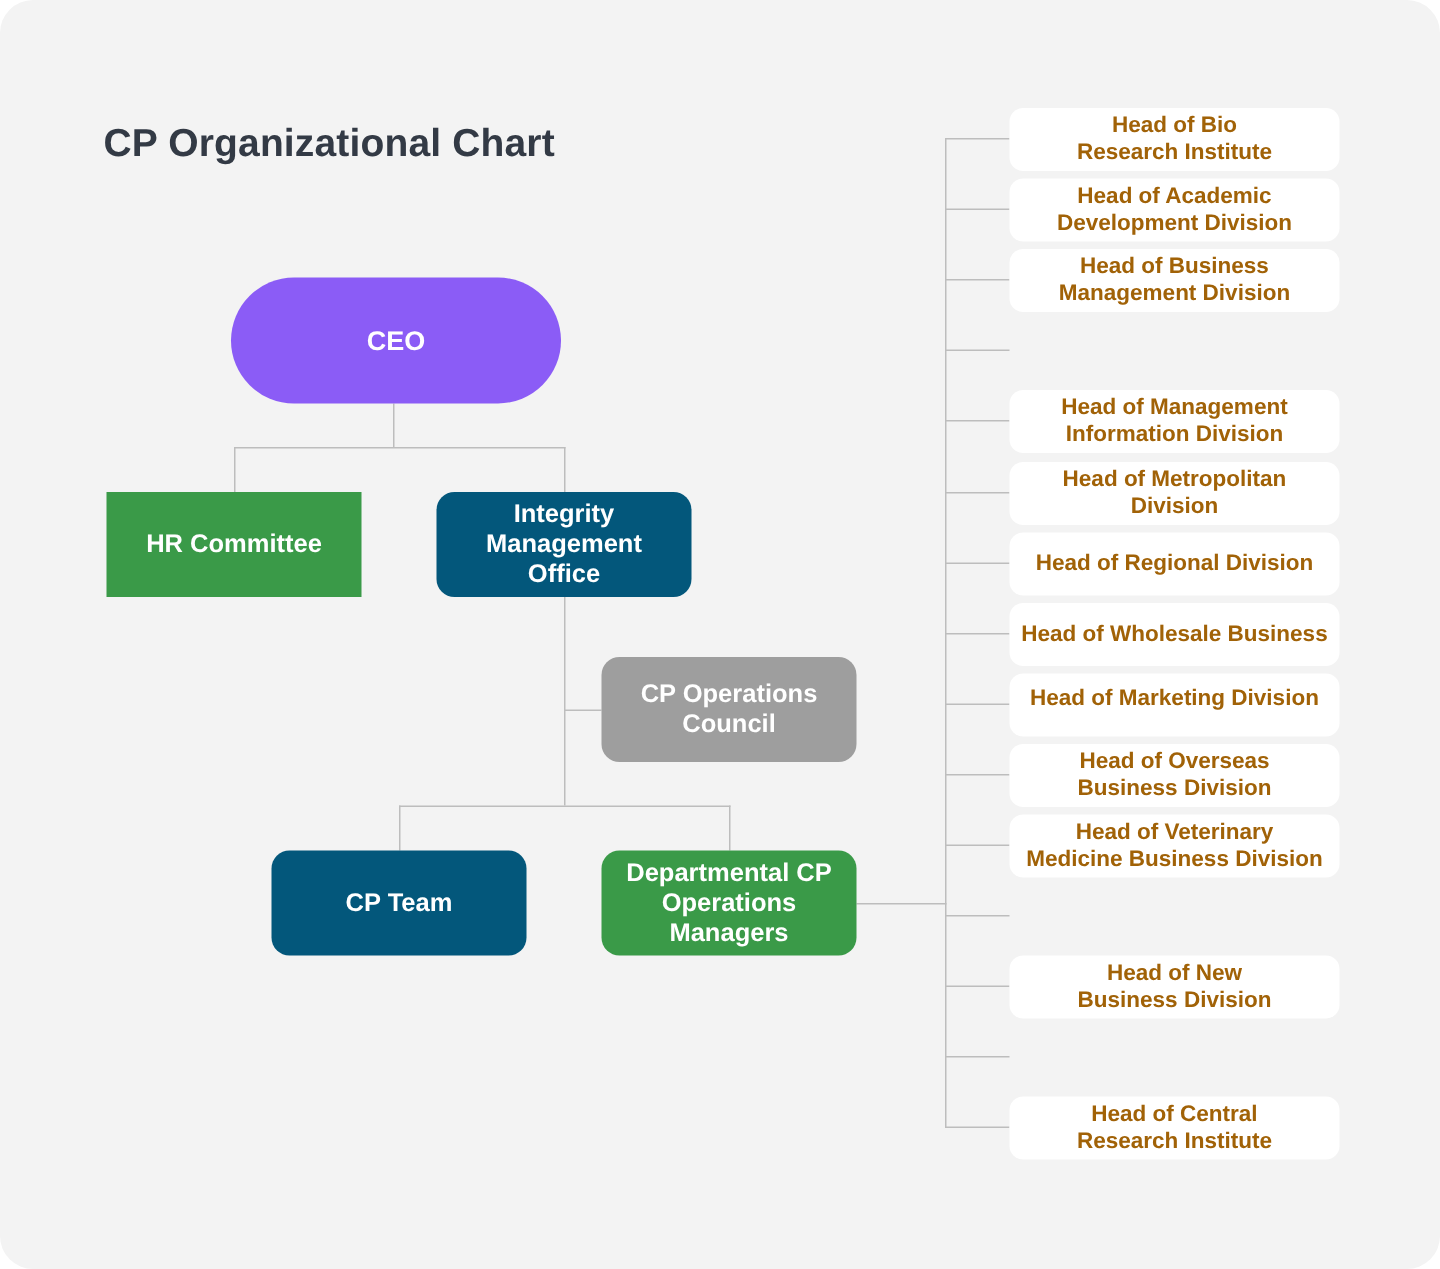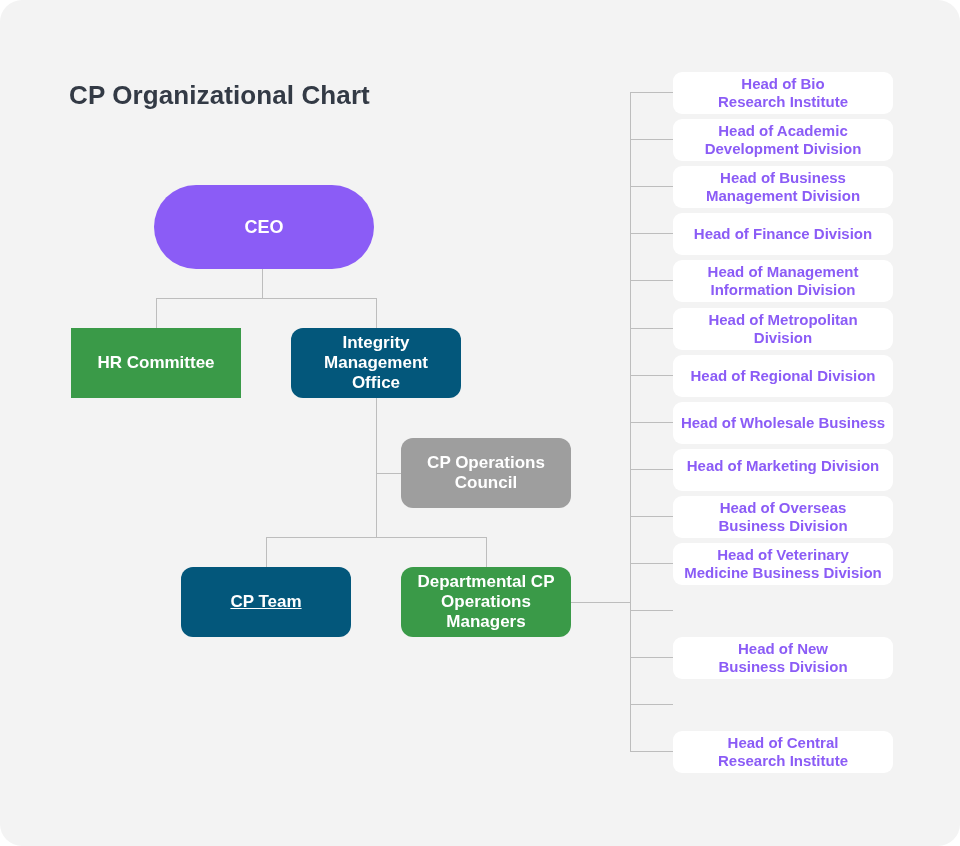--- a/index.html
+++ b/index.html
@@ -9,28 +9,28 @@
           background: #f3f3f3; border-radius: 22px; }
   .title { position: absolute; left: 69px; top: 80px; font-size: 26px; font-weight: 700;
            color: #333a45; letter-spacing: 0.1px; }
   .node { position: absolute; display: flex; align-items: center; justify-content: center;
           text-align: center; color: #ffffff; font-weight: 700; font-size: 17px; line-height: 20px;
           box-sizing: border-box; padding: 0 8px; white-space: pre-line; }
   .ceo { left: 154px; top: 185px; width: 220px; height: 84px; border-radius: 42px; background: #8b5cf6; font-size: 18px; }
   .hr { left: 71px; top: 328px; width: 170px; height: 70px; border-radius: 0; background: #3a9a48; }
   .imo { left: 291px; top: 328px; width: 170px; height: 70px; border-radius: 12px; background: #03577b; }
   .council { left: 401px; top: 438px; width: 170px; height: 70px; border-radius: 12px; background: #9e9e9e; }
-  .cpteam { left: 181px; top: 567px; width: 170px; height: 70px; border-radius: 12px; background: #03577b; text-decoration: underline; }
+  .cpteam { left: 181px; top: 567px; width: 170px; height: 70px; border-radius: 12px; background: #03577b; }
   .dept { left: 401px; top: 567px; width: 170px; height: 70px; border-radius: 12px; background: #3a9a48; }
   .line { position: absolute; background: #bdbdbd; }
   .h { height: 1px; }
   .v { width: 1px; }
   .head { position: absolute; left: 673px; width: 220px; height: 42px; background: #ffffff;
           border-radius: 9px; display: flex; align-items: center; justify-content: center;
-          text-align: center; color: #8b5cf6; font-weight: 700; font-size: 15px; line-height: 18px;
+          text-align: center; color: #a16207; font-weight: 700; font-size: 15px; line-height: 18px;
           white-space: pre-line; box-sizing: border-box; padding: 0 4px; }
   .head.top-aligned { align-items: flex-start; padding-top: 8px; }
 </style>
 </head>
 <body>
 
 <div class="card">
   <div class="title">CP Organizational Chart</div>
 
   <div class="line v" style="left:262px;top:269px;height:29px;"></div>
@@ -73,21 +73,20 @@
   <div class="node dept">Departmental CP
 Operations
 Managers</div>
 
   <div class="head" style="top: 72px;">Head of Bio
 Research Institute</div>
   <div class="head" style="top: 119px;">Head of Academic
 Development Division</div>
   <div class="head" style="top: 166px;">Head of Business
 Management Division</div>
-  <div class="head" style="top: 213px;">Head of Finance Division</div>
   <div class="head" style="top: 260px;">Head of Management
 Information Division</div>
   <div class="head" style="top: 308px;">Head of Metropolitan
 Division</div>
   <div class="head" style="top: 355px;">Head of Regional Division</div>
   <div class="head" style="top: 402px;">Head of Wholesale Business</div>
   <div class="head top-aligned" style="top: 449px;">Head of Marketing Division</div>
   <div class="head" style="top: 496px;">Head of Overseas
 Business Division</div>
   <div class="head" style="top: 543px;">Head of Veterinary

